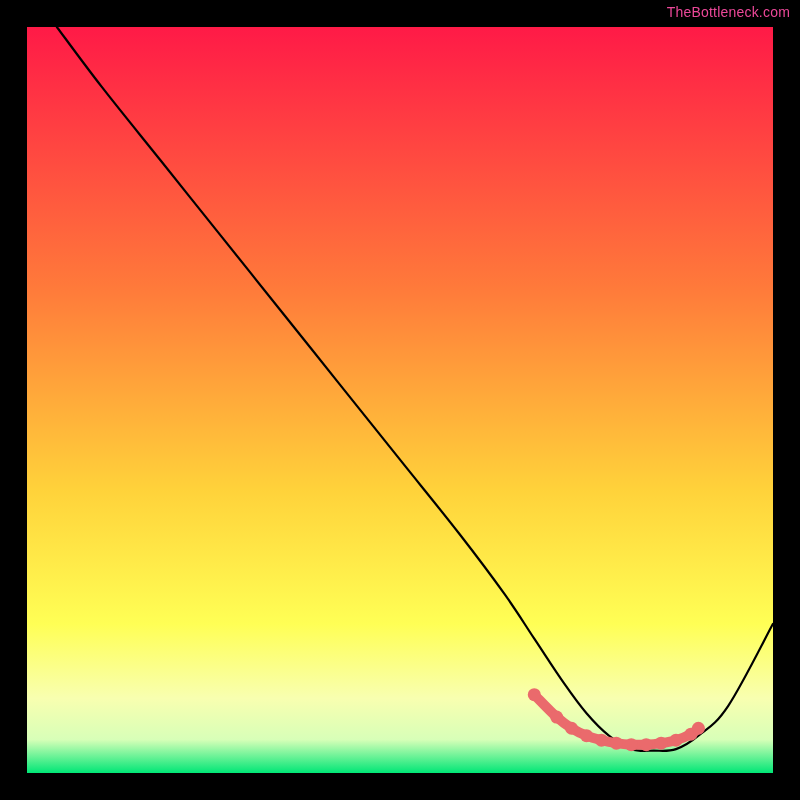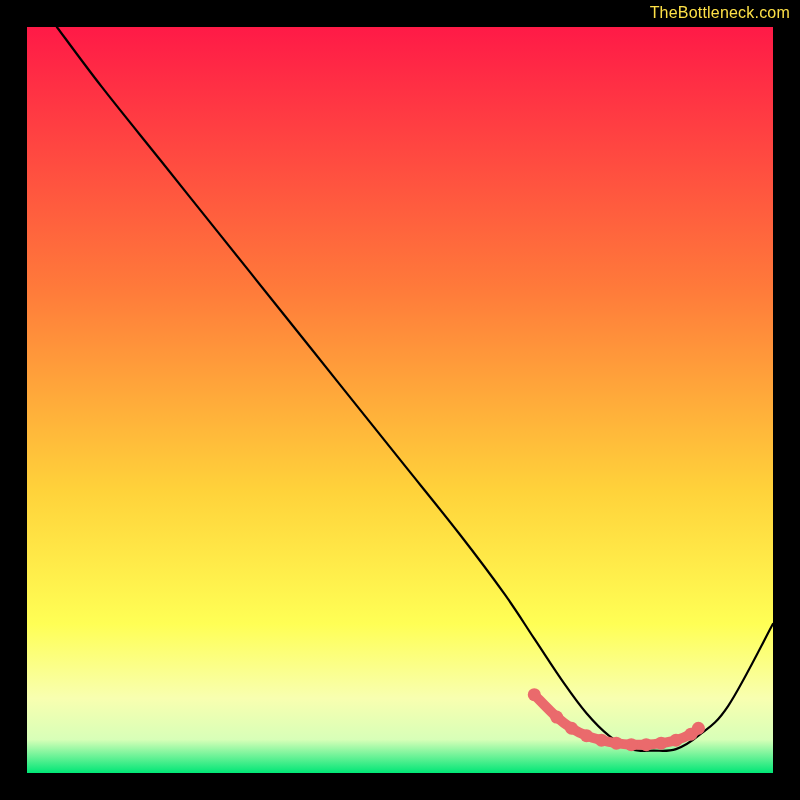--- a/index.html
+++ b/index.html
@@ -13,22 +13,22 @@
   }
   .stage {
     position: relative;
     width: 800px;
     height: 800px;
   }
   .watermark {
     position: absolute;
     top: 4px;
     right: 10px;
-    color: #fde047;
-    font-size: 16px;
+    color: #ec4899;
+    font-size: 14px;
     font-weight: 500;
     letter-spacing: 0.2px;
   }
   svg.plot {
     position: absolute;
     left: 0;
     top: 0;
   }
 </style>
 </head>

